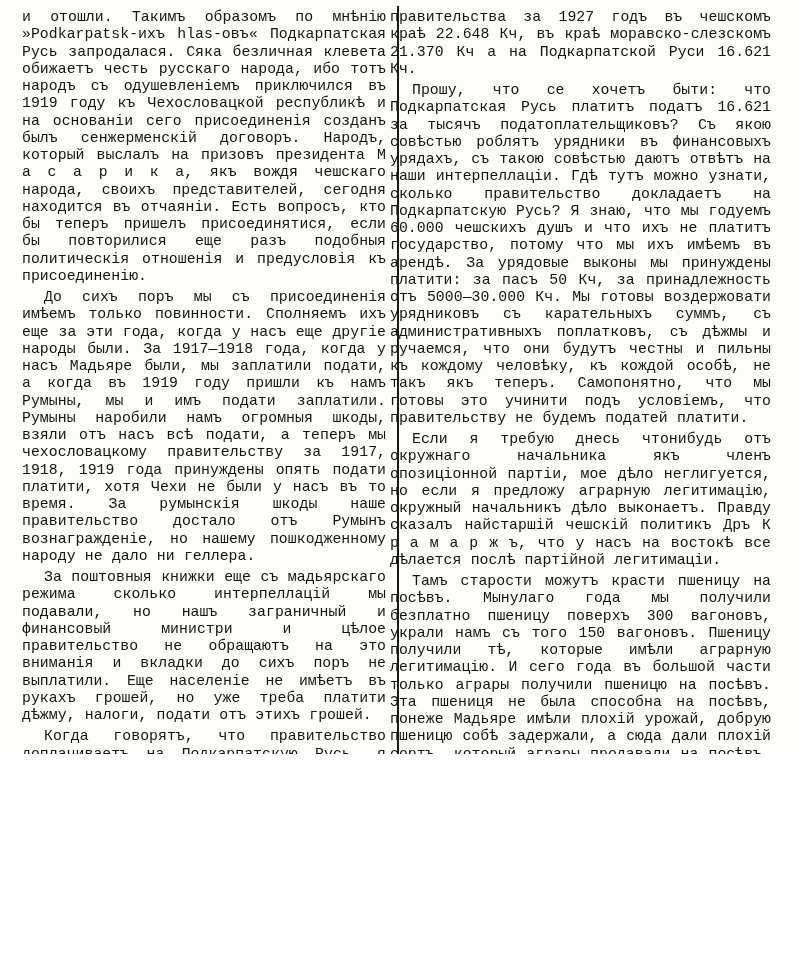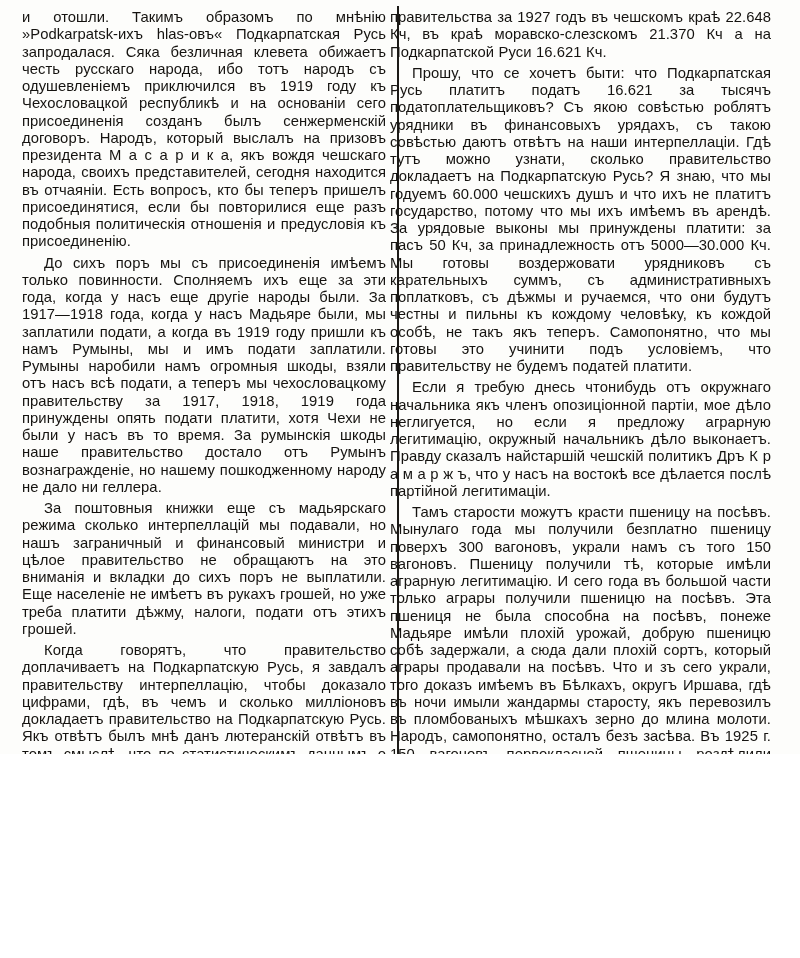--- a/index.html
+++ b/index.html
@@ -7,21 +7,21 @@
     margin: 0;
     padding: 0;
     background: #ffffff;
   }
   .page {
     position: relative;
     width: 800px;
     height: 754px;
     background: #fdfdfb;
     color: #151310;
-    font-family: Liberation Sans, sans-serif;
+    font-family: Liberation Mono, monospace;
     overflow: hidden;
   }
   .column {
     position: absolute;
     top: 9px;
     text-align: justify;
     font-size: 14.8px;
     line-height: 17.25px;
     letter-spacing: 0.05px;
     word-spacing: 0.3px;

